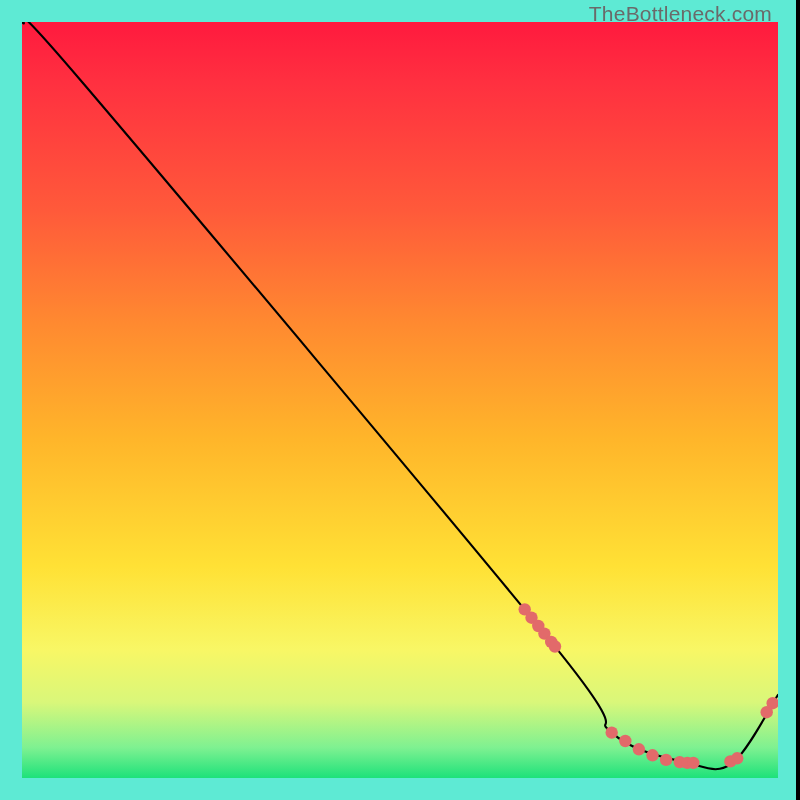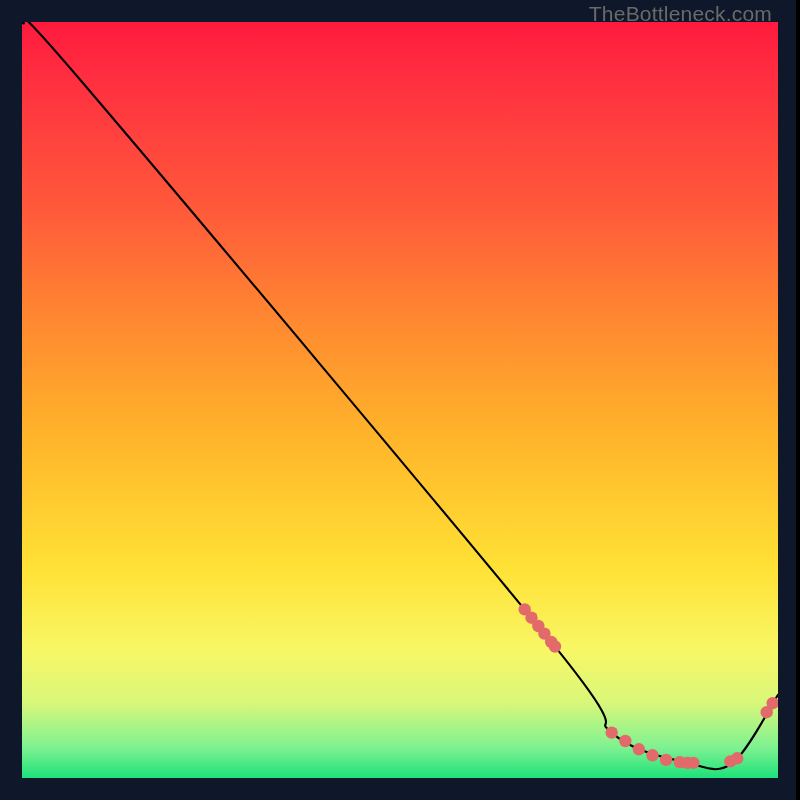--- a/index.html
+++ b/index.html
@@ -8,21 +8,21 @@
     width: 800px;
     height: 800px;
     background: #000;
     overflow: hidden;
     font-family: Arial, Helvetica, sans-serif;
   }
   .stage {
     position: relative;
     width: 796px;
     height: 800px;
-    background: #0f172a;
+    background: #5eead4;
   }
   .plot {
     position: absolute;
     left: 22px;
     top: 22px;
     width: 756px;
     height: 756px;
     
     background: linear-gradient(
       to bottom,

